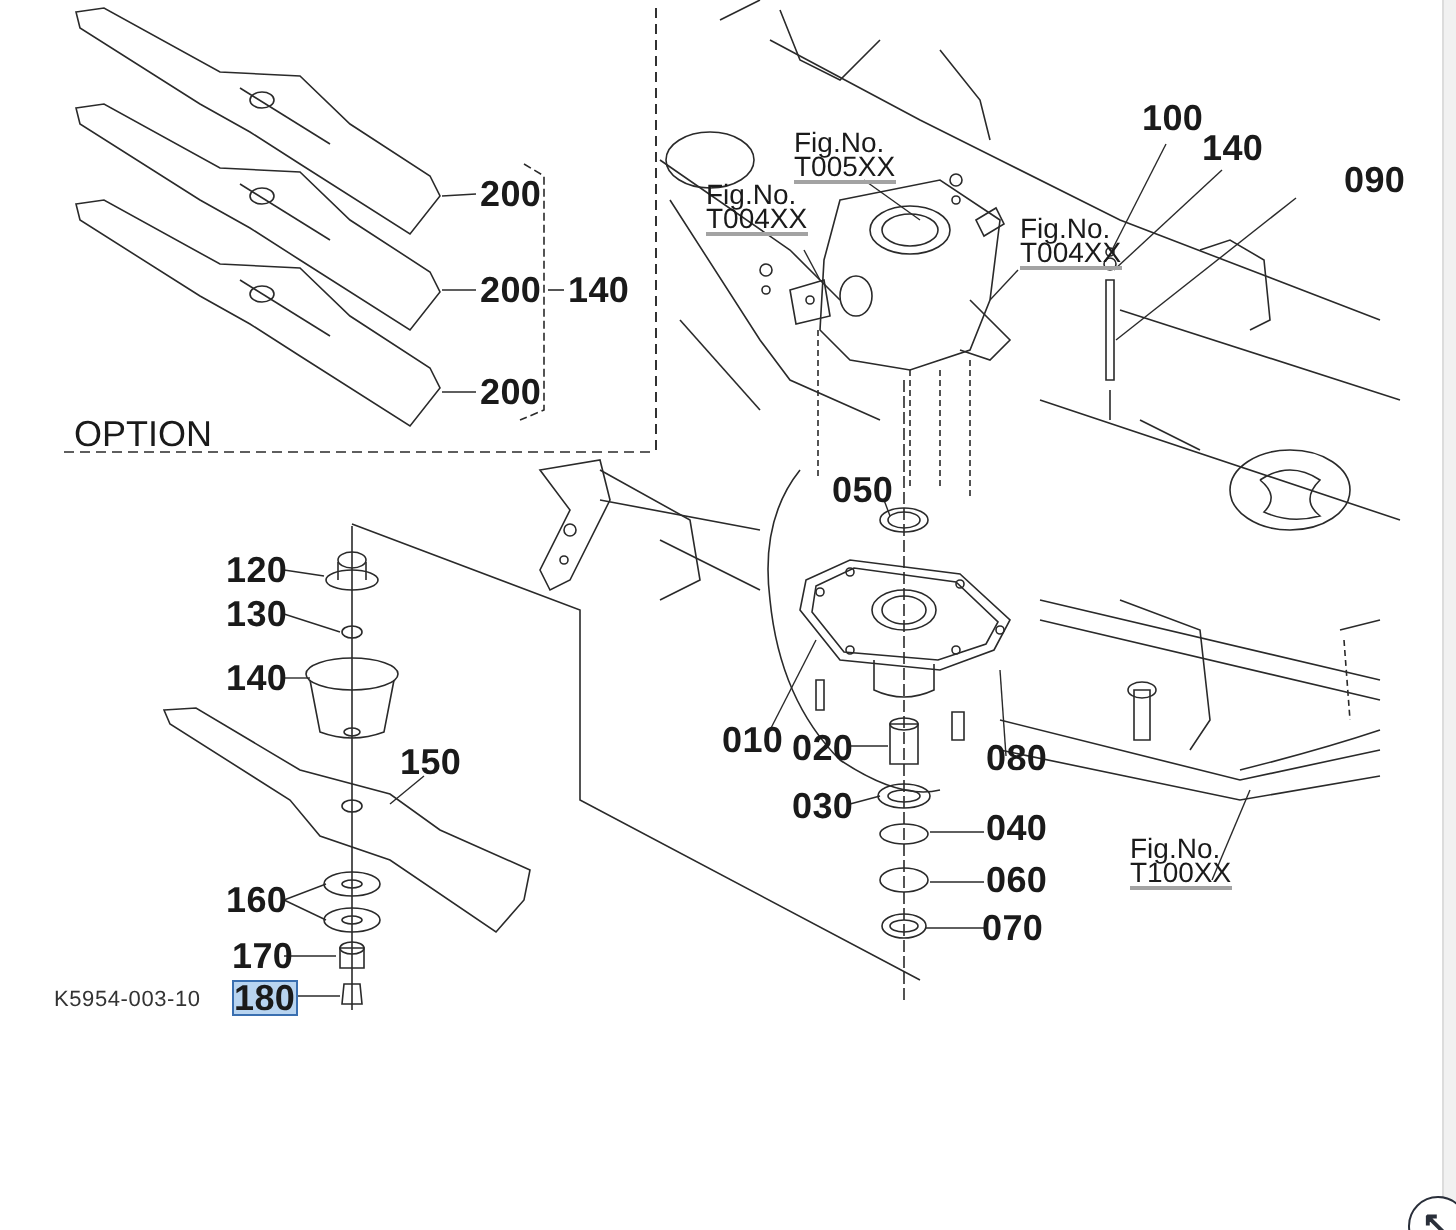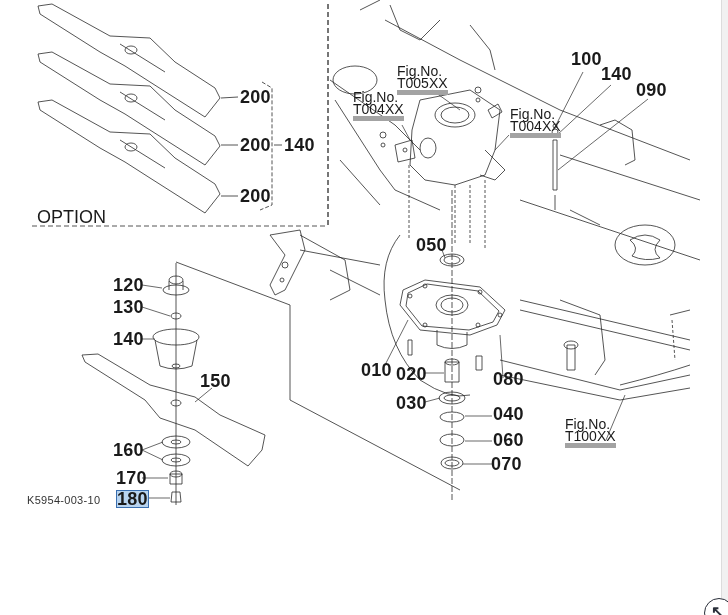--- a/index.html
+++ b/index.html
@@ -2,21 +2,21 @@
 <html><head>
 <meta charset="utf-8">
 <style>
   html, body { margin:0; padding:0; background:#ffffff; }
   body { width:728px; height:615px; position:relative; overflow:hidden;
          font-family:"Liberation Sans", sans-serif; color:#1a1a1a; }
   #diagram { position:absolute; left:0; top:0; width:721px; height:615px; }
   #diagram svg { position:absolute; left:0; top:0; }
   .lbl { position:absolute; font-size:18px; line-height:16px; white-space:nowrap; color:#1a1a1a; letter-spacing:0.2px;font-weight:bold; }
   .fig { position:absolute; font-size:14px; line-height:12px; white-space:nowrap; color:#1a1a1a; }
-  .fig .code { display:block; border-bottom:5px solid #a3a3a3; padding-bottom:1px; }
+  .fig .code { display:block; border-bottom:2px solid #a3a3a3; padding-bottom:1px; }
   .opt { position:absolute; font-size:18px; color:#1a1a1a; }
   .ref { position:absolute; font-size:11px; color:#333; letter-spacing:0.3px; }
   .sel { background:#b8d4f0; outline:1px solid #3a6fb0; color:#1a1a1a; }
   #scrollbar { position:absolute; left:721px; top:0; width:7px; height:615px; background:#f1f1f1; border-left:1px solid #dcdcdc; }
   #expand-btn { position:absolute; left:704px; top:598px; width:30px; height:30px; border-radius:50%;
                 border:1.5px solid #2a2f3a; background:#fff; box-sizing:border-box; }
   #expand-btn span { position:absolute; left:6px; top:3px; font-size:16px; color:#2a2f3a; font-weight:bold; }
 </style>
 </head>
 <body>
@@ -210,21 +210,21 @@
   <span class="lbl" style="left:416px;top:237px;">050</span>
   <span class="lbl" style="left:361px;top:362px;">010</span>
   <span class="lbl" style="left:396px;top:366px;">020</span>
   <span class="lbl" style="left:493px;top:371px;text-align:right;">080</span>
   <span class="lbl" style="left:396px;top:395px;">030</span>
   <span class="lbl" style="left:493px;top:406px;">040</span>
   <span class="lbl" style="left:493px;top:432px;">060</span>
   <span class="lbl" style="left:491px;top:456px;">070</span>
   <span class="lbl" style="left:571px;top:51px;">100</span>
   <span class="lbl" style="left:601px;top:66px;">140</span>
-  <span class="lbl" style="left:636px;top:82px;">090</span>
+  <span class="lbl" style="left:672px;top:82px;">090</span>
 
   <div class="fig" style="left:397px;top:65px;">
     <span>Fig.No.</span>
     <span class="code">T005XX</span>
   </div>
   <div class="fig" style="left:353px;top:91px;">
     <span>Fig.No.</span>
     <span class="code">T004XX</span>
   </div>
   <div class="fig" style="left:510px;top:108px;">

